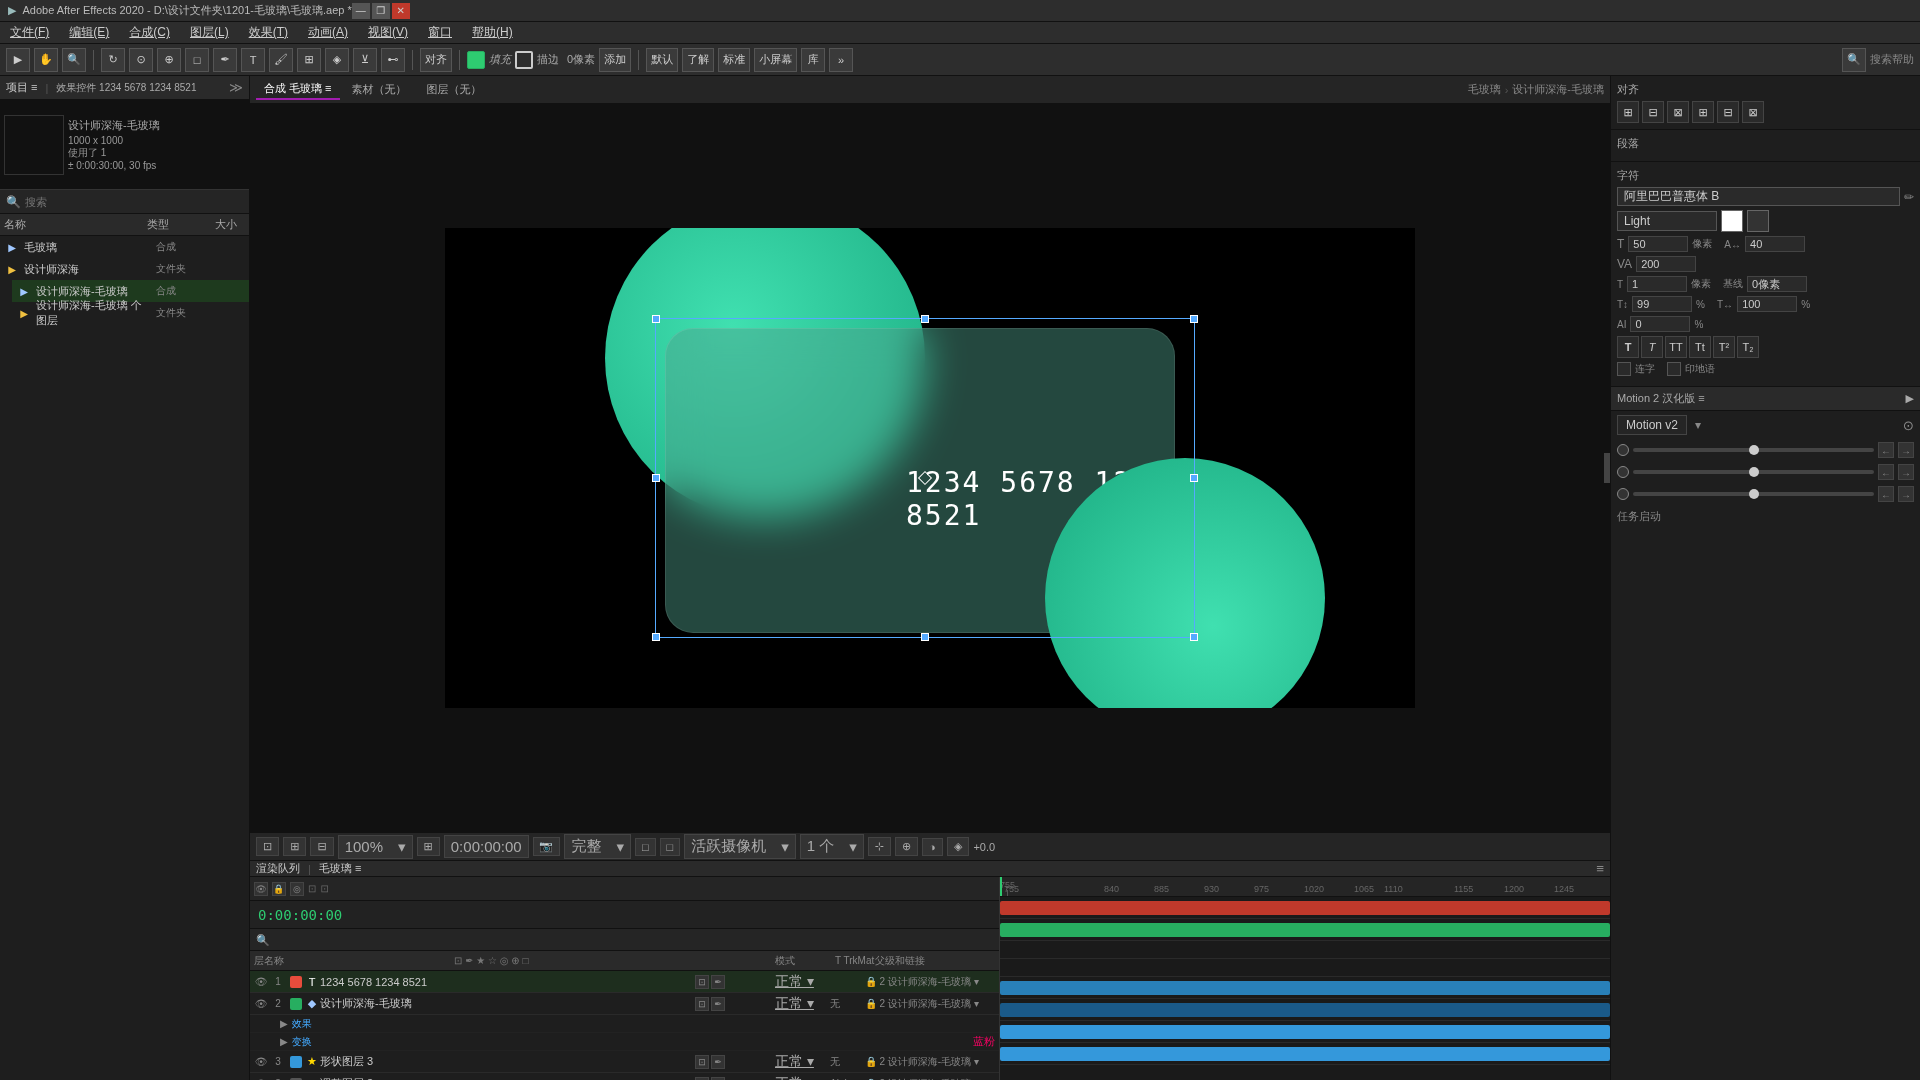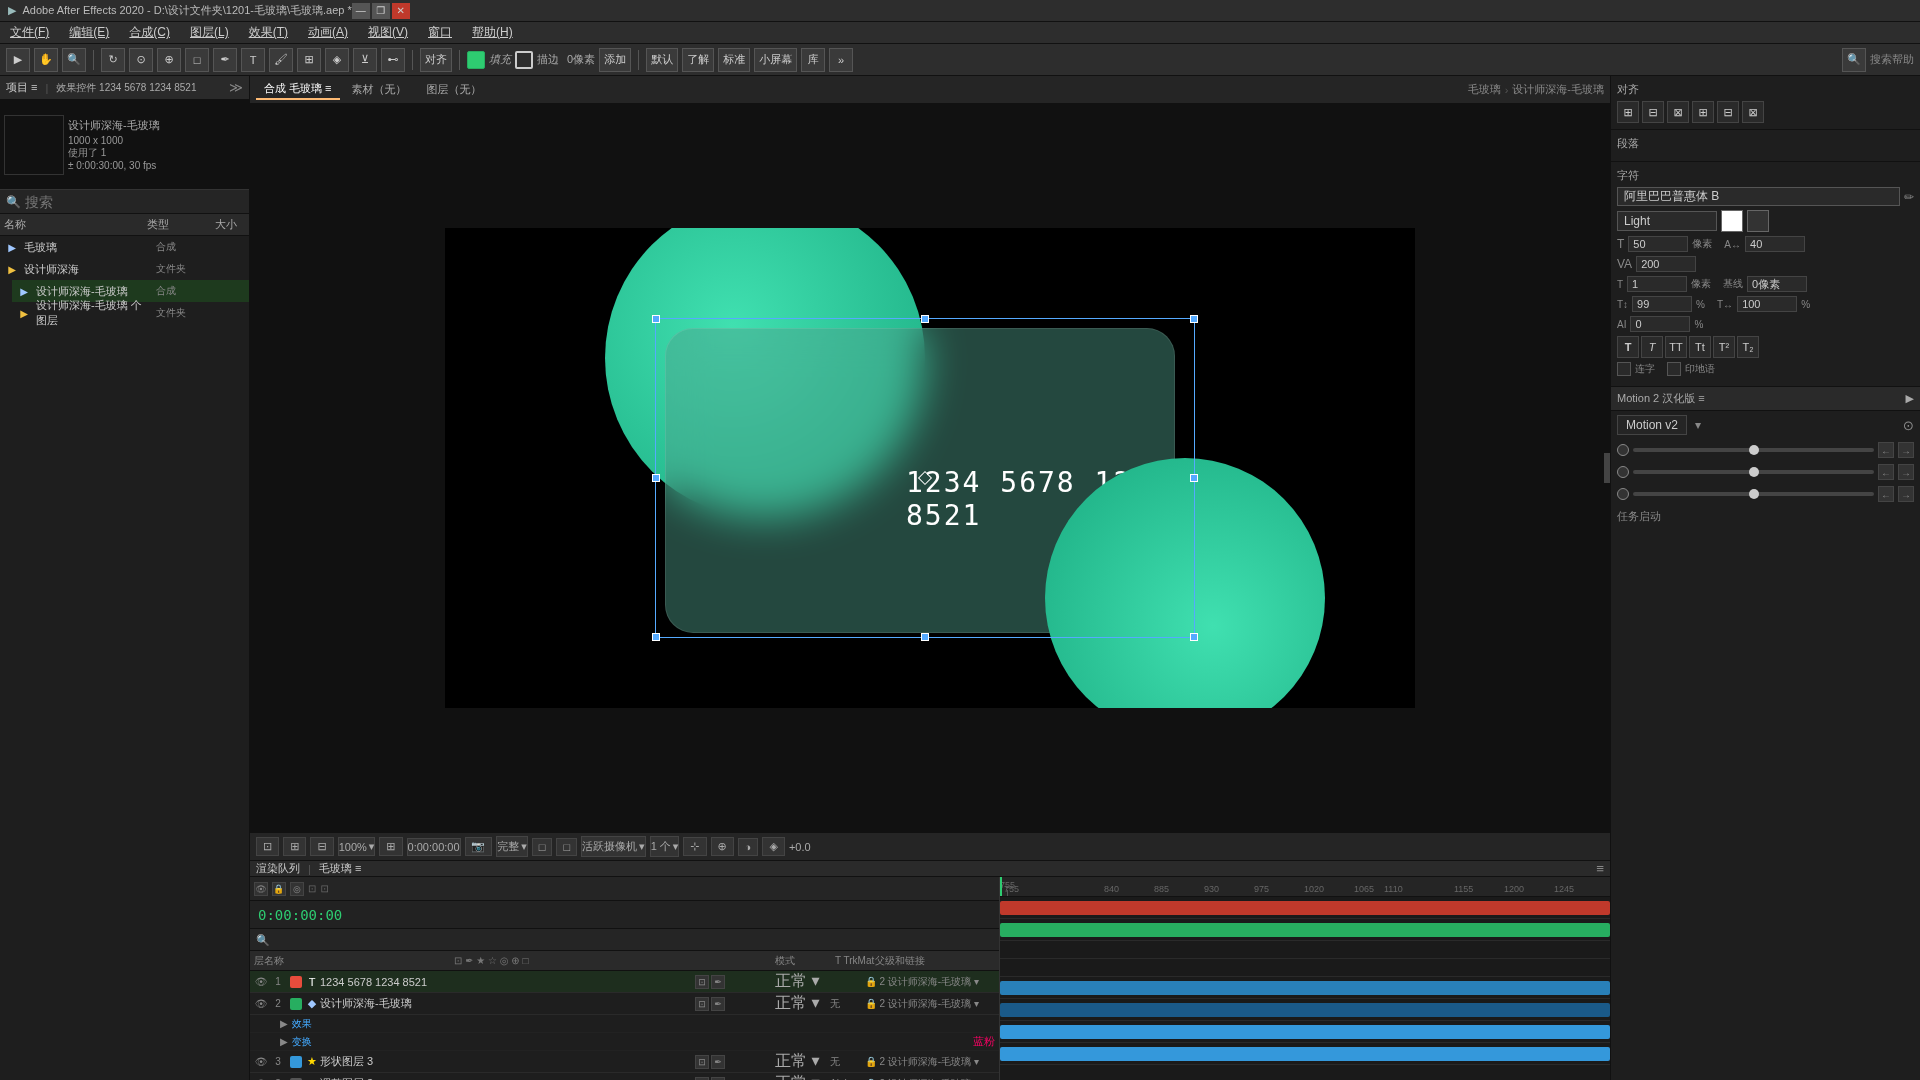--- a/index.html
+++ b/index.html
@@ -25,21 +25,21 @@
     
     #main { display: flex; height: calc(1080px - 22px - 22px - 32px); }
 
     
     #left-panel { width: 250px; background: #1e1e1e; border-right: 1px solid #111; display: flex; flex-direction: column; }
     #project-header { height: 24px; background: #2a2a2a; display: flex; align-items: center; padding: 0 6px; gap: 4px; border-bottom: 1px solid #111; font-size: 11px; }
     #project-preview { height: 90px; background: #111; display: flex; align-items: center; justify-content: center; border-bottom: 1px solid #333; padding: 4px; }
     .preview-thumb { width: 60px; height: 60px; background: #222; border: 1px solid #444; }
     .preview-info { flex: 1; padding: 4px; font-size: 10px; color: #999; }
     #search-bar { height: 24px; background: #252525; display: flex; align-items: center; padding: 0 6px; border-bottom: 1px solid #111; }
-    #search-bar input { background: transparent; border: none; color: #ccc; font-size: 14px; outline: none; width: 100%; }
+    #search-bar input { background: transparent; border: none; color: #ccc; font-size: 11px; outline: none; width: 100%; }
     #project-cols { height: 22px; background: #2a2a2a; display: flex; align-items: center; padding: 0 4px; border-bottom: 1px solid #111; font-size: 11px; color: #aaa; gap: 8px; }
     .col-name { flex: 1; }
     .col-type { width: 60px; }
     .col-size { width: 30px; }
     #project-list { flex: 1; overflow-y: auto; }
     .proj-item { height: 22px; display: flex; align-items: center; padding: 0 4px; cursor: pointer; gap: 4px; }
     .proj-item.selected { background: #1e3a1e; }
     .proj-icon { width: 16px; height: 16px; display: flex; align-items: center; justify-content: center; font-size: 10px; }
     .proj-icon.comp { color: #a0c8ff; }
     .proj-icon.folder { color: #f0c040; }
@@ -47,21 +47,21 @@
     .proj-type { width: 55px; font-size: 10px; color: #888; }
     .proj-size { width: 30px; font-size: 10px; color: #888; }
     .indent1 { margin-left: 12px; }
 
     
     #center-panel { flex: 1; display: flex; flex-direction: column; background: #1a1a1a; }
 
     
     #sub-toolbar { height: 28px; background: #252525; display: flex; align-items: center; padding: 0 6px; gap: 4px; border-bottom: 1px solid #111; font-size: 11px; }
     .sub-tab { padding: 2px 8px; cursor: pointer; color: #aaa; }
-    .sub-tab.active { color: #fff; border-bottom: 2px solid #fdba74; }
+    .sub-tab.active { color: #fff; border-bottom: 2px solid #a21caf; }
     .breadcrumb { display: flex; align-items: center; gap: 4px; color: #888; font-size: 11px; }
     .breadcrumb span { cursor: pointer; }
     .breadcrumb .sep { color: #555; }
 
     
     #viewport { flex: 1; background: #111; display: flex; align-items: center; justify-content: center; position: relative; overflow: hidden; }
     .vp-canvas { width: 970px; height: 480px; background: #000; position: relative; overflow: hidden; }
     
     
     .circle-teal-top { position: absolute; width: 320px; height: 320px; border-radius: 50%; background: radial-gradient(circle at 40% 40%, #40e0b0, #1aaa80); top: -30px; left: 160px; }
@@ -70,21 +70,21 @@
     .text-overlay { position: absolute; bottom: 100px; left: 240px; color: #fff; font-size: 28px; font-weight: 300; letter-spacing: 2px; font-family: monospace; }
     
     
     .sel-box { position: absolute; top: 90px; left: 210px; width: 540px; height: 320px; border: 1px solid #5af; pointer-events: none; }
     .sel-handle { position: absolute; width: 8px; height: 8px; background: #5af; border: 1px solid #fff; }
     .sel-center { position: absolute; width: 10px; height: 10px; border: 1px solid #fff; transform: rotate(45deg); top: 50%; left: 50%; margin: -5px 0 0 -5px; }
 
     
     #vp-controls { height: 28px; background: #252525; display: flex; align-items: center; padding: 0 6px; gap: 4px; border-top: 1px solid #111; font-size: 11px; color: #aaa; }
     .vp-ctrl-btn { padding: 2px 6px; background: #333; border: 1px solid #444; color: #aaa; cursor: pointer; font-size: 11px; }
-    .vp-dropdown { padding: 2px 0; background: #333; border: 1px solid #444; color: #aaa; cursor: pointer; font-size: 11px; display: flex; align-items: center; gap: 2px; }
+    .vp-dropdown { padding: 2px 6px; background: #333; border: 1px solid #444; color: #aaa; cursor: pointer; font-size: 15px; display: flex; align-items: center; gap: 15px; }
 
     
     #timeline-panel { height: 220px; background: #1e1e1e; border-top: 1px solid #111; display: flex; flex-direction: column; }
     #timeline-header { height: 24px; background: #2a2a2a; display: flex; align-items: center; padding: 0 6px; gap: 8px; border-bottom: 1px solid #111; font-size: 11px; }
     #timeline-body { display: flex; flex: 1; }
     #layer-panel { width: 750px; background: #1e1e1e; border-right: 1px solid #333; display: flex; flex-direction: column; }
     #layer-controls { height: 24px; background: #252525; display: flex; align-items: center; padding: 0 4px; gap: 4px; border-bottom: 1px solid #111; }
     #layer-time { height: 28px; background: #222; display: flex; align-items: center; padding: 0 8px; font-size: 14px; color: #2ecc71; border-bottom: 1px solid #111; font-family: monospace; }
     #layer-search { height: 22px; background: #252525; display: flex; align-items: center; padding: 0 6px; border-bottom: 1px solid #111; }
     #layer-search input { background: transparent; border: none; color: #ccc; font-size: 11px; outline: none; width: 100%; }
@@ -95,21 +95,21 @@
     .lch-trk { width: 40px; }
     .lch-parent { width: 120px; }
     .layer-row { height: 22px; display: flex; align-items: center; padding: 0 4px; border-bottom: 1px solid #2a2a2a; cursor: pointer; }
     .layer-row.selected { background: #1e2e1e; }
     .lr-vis { width: 14px; font-size: 10px; color: #888; text-align: center; }
     .lr-num { width: 20px; font-size: 10px; color: #888; text-align: center; }
     .lr-color { width: 12px; height: 12px; border-radius: 2px; margin: 0 2px; }
     .lr-icon { width: 16px; text-align: center; font-size: 11px; }
     .lr-name { flex: 1; font-size: 11px; color: #ccc; }
     .lr-switches { width: 80px; display: flex; gap: 2px; align-items: center; font-size: 10px; }
-    .lr-mode { width: 55px; font-size: 16px; color: #aaa; }
+    .lr-mode { width: 55px; font-size: 14px; color: #aaa; text-decoration: underline; }
     .lr-trk { width: 35px; font-size: 10px; color: #888; }
     .lr-parent { width: 130px; font-size: 10px; color: #888; display: flex; align-items: center; gap: 2px; }
     .layer-sub { height: 18px; display: flex; align-items: center; padding: 0 4px 0 30px; border-bottom: 1px solid #222; cursor: pointer; }
     .ls-label { flex: 1; font-size: 10px; color: #4af; }
     .sw-btn { width: 14px; height: 14px; background: #333; border: 1px solid #444; display: flex; align-items: center; justify-content: center; font-size: 9px; color: #888; cursor: pointer; }
 
     
     #timeline-tracks { flex: 1; background: #1a1a1a; display: flex; flex-direction: column; position: relative; overflow: hidden; }
     #ruler { height: 20px; background: #252525; border-bottom: 1px solid #111; display: flex; align-items: flex-end; padding-bottom: 2px; position: relative; overflow: hidden; }
     #track-area { flex: 1; position: relative; overflow: hidden; }

